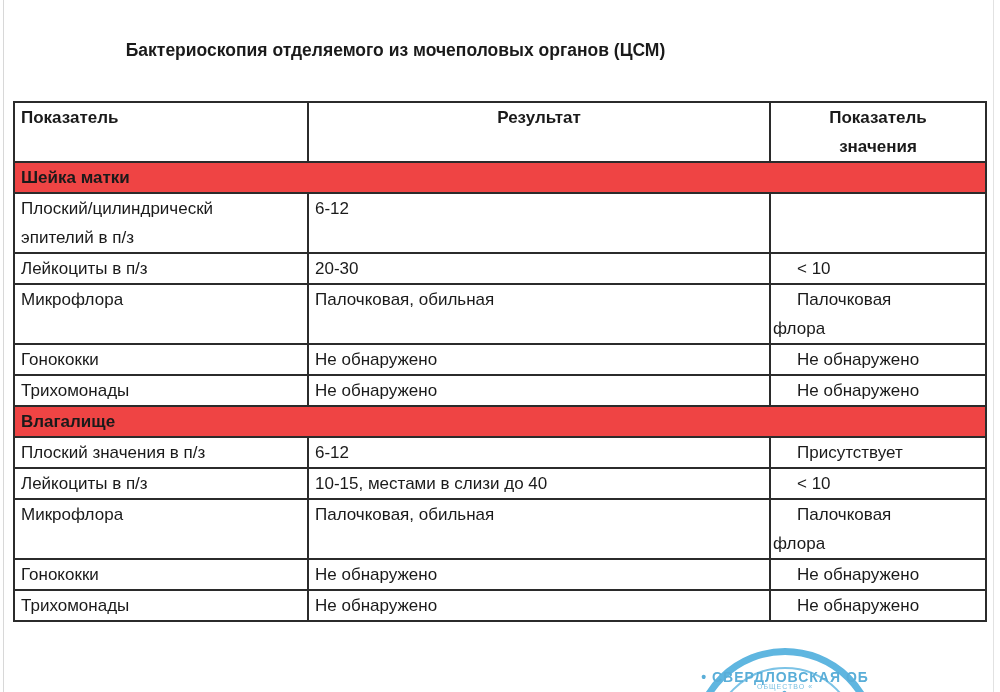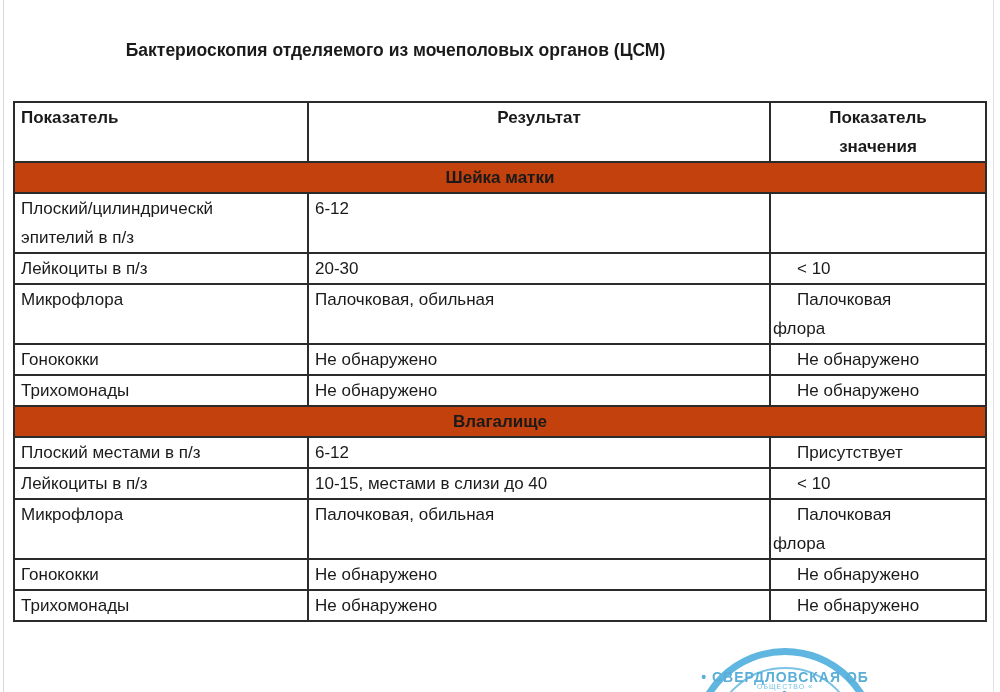--- a/index.html
+++ b/index.html
@@ -21,21 +21,21 @@
     font-size:17px;
     padding-left:32px;
   }
   table.report td, table.report th {
     border:2px solid #2b2b2b; padding:0 6px; vertical-align:top;
     line-height:29px; overflow:hidden;
   }
   th { font-weight:bold; text-align:left; }
   th.center { text-align:center; }
   .hdr-row th { height:58px; padding-top:2px; }
-  .section td { background:#c2410c; font-weight:bold; height:27px;text-align:center; }
+  .section td { background:#ef4444; font-weight:bold; height:27px; }
   .single td { height:27px; }
   .double td { height:56px;border-radius:18px; }
   .indent { padding-left:26px !important; }
   .wrap-ref { padding-left:0 !important; }
   .wrap-ref .first { padding-left:26px; display:block; }
   .wrap-ref .second { padding-left:2px; display:block; }
   .stamp {
     position:absolute; left:692px; top:648px; width:186px; height:186px;
     border-radius:50%; border:7px solid #5fb6e0; box-sizing:border-box;
   }
@@ -108,21 +108,21 @@
   <tr class="single">
     <td>Трихомонады</td>
     <td>Не обнаружено</td>
     <td class="indent">Не обнаружено</td>
   </tr>
 
   <tr class="section">
     <td colspan="3">Влагалище</td>
   </tr>
   <tr class="single">
-    <td>Плоский местами в п/з</td>
+    <td>Плоский значения в п/з</td>
     <td>6-12</td>
     <td class="indent">Присутствует</td>
   </tr>
   <tr class="single">
     <td>Лейкоциты в п/з</td>
     <td>10-15, местами в слизи до 40</td>
     <td class="indent">&lt; 10</td>
   </tr>
   <tr class="double">
     <td>Микрофлора</td>

